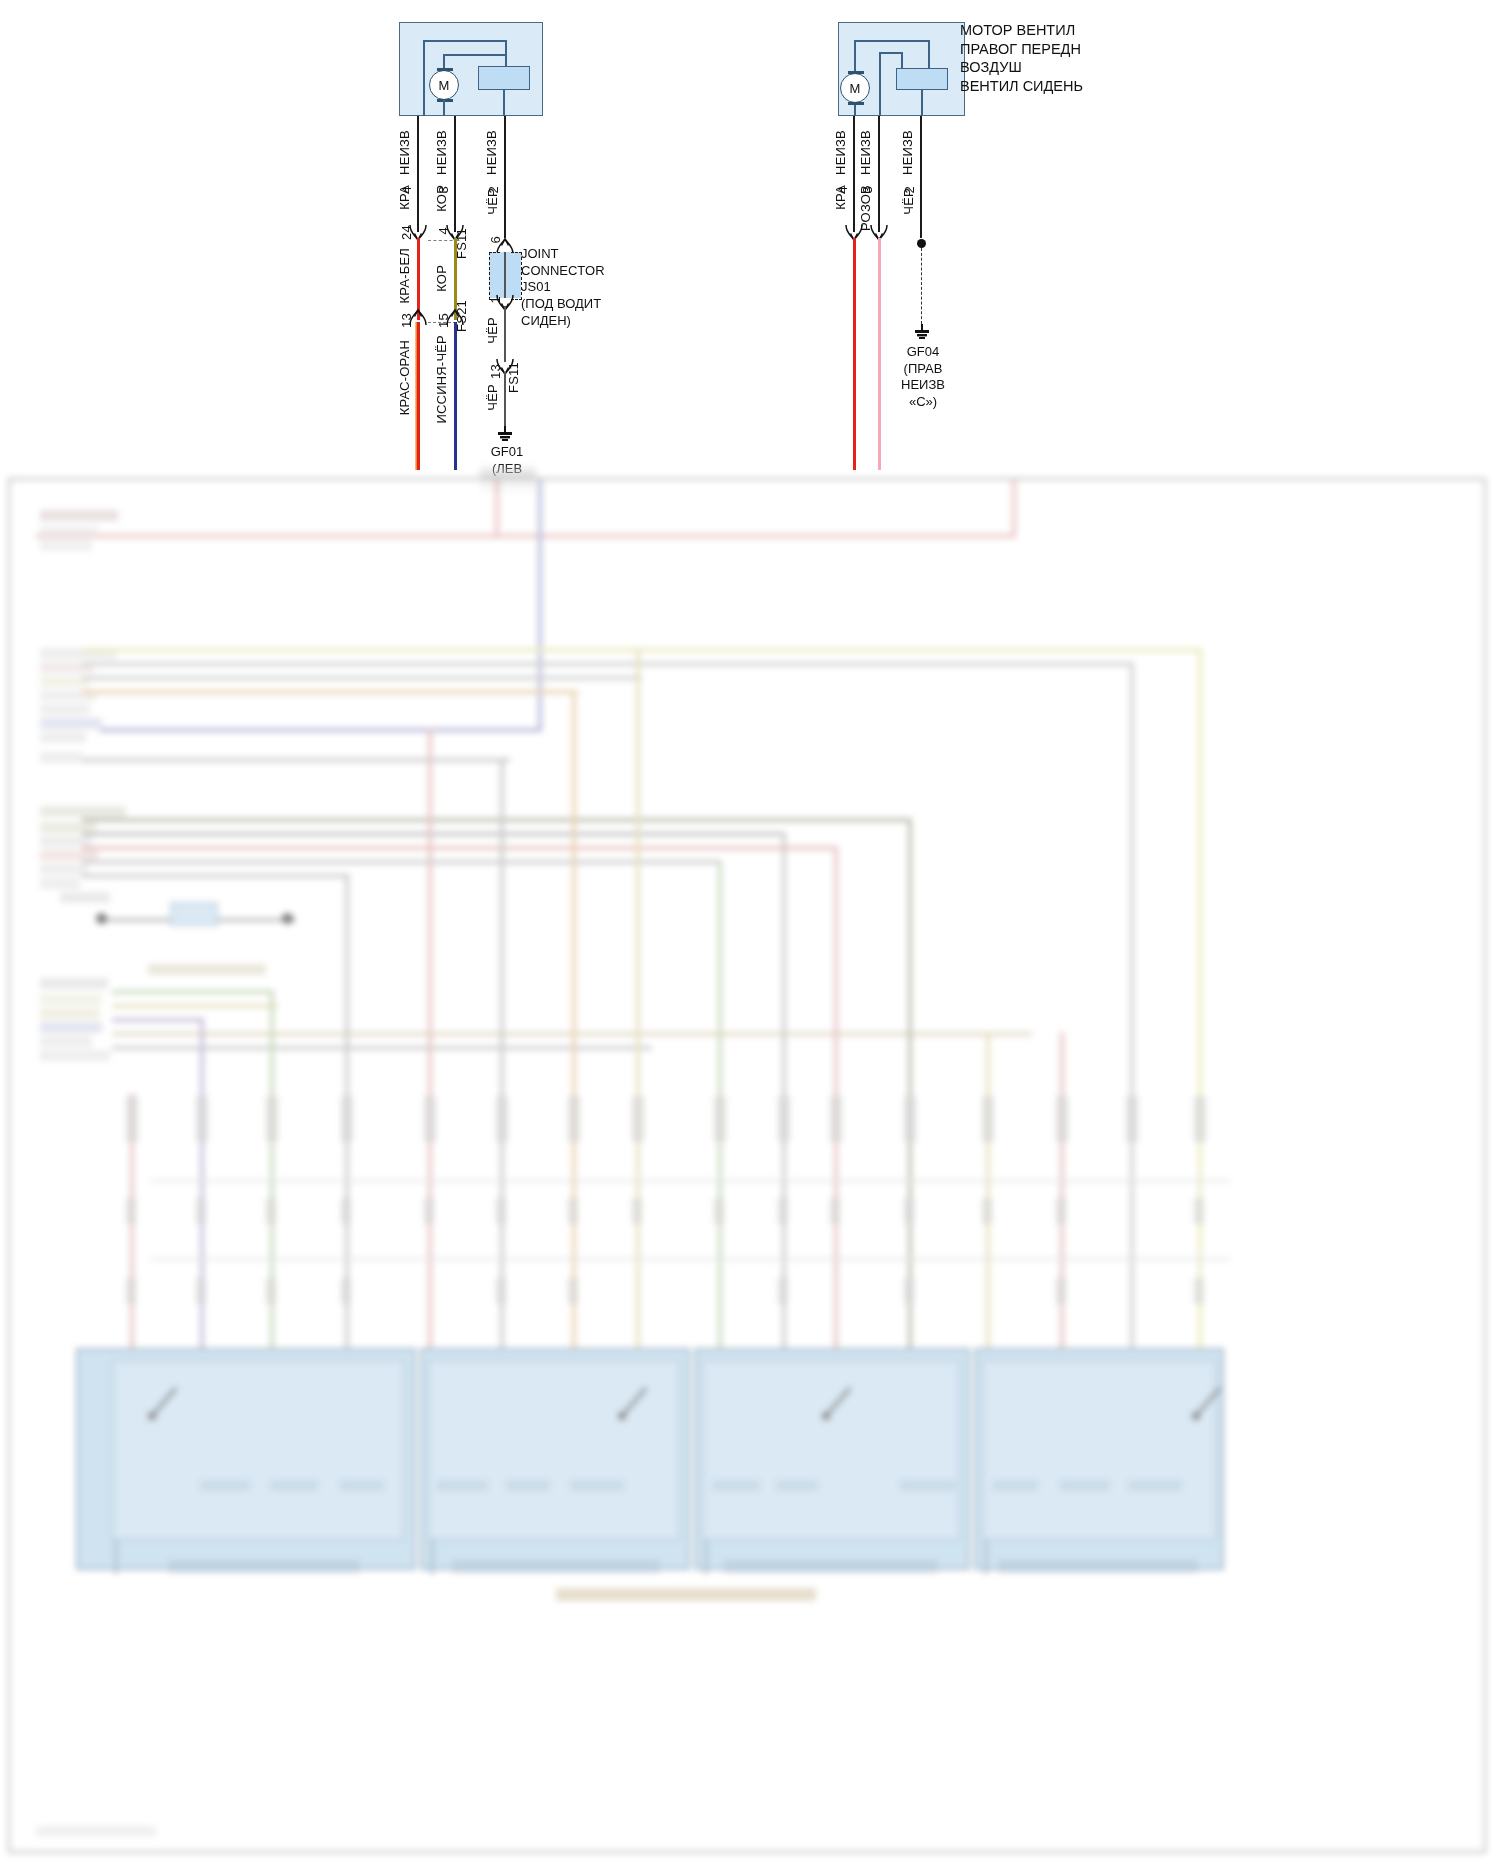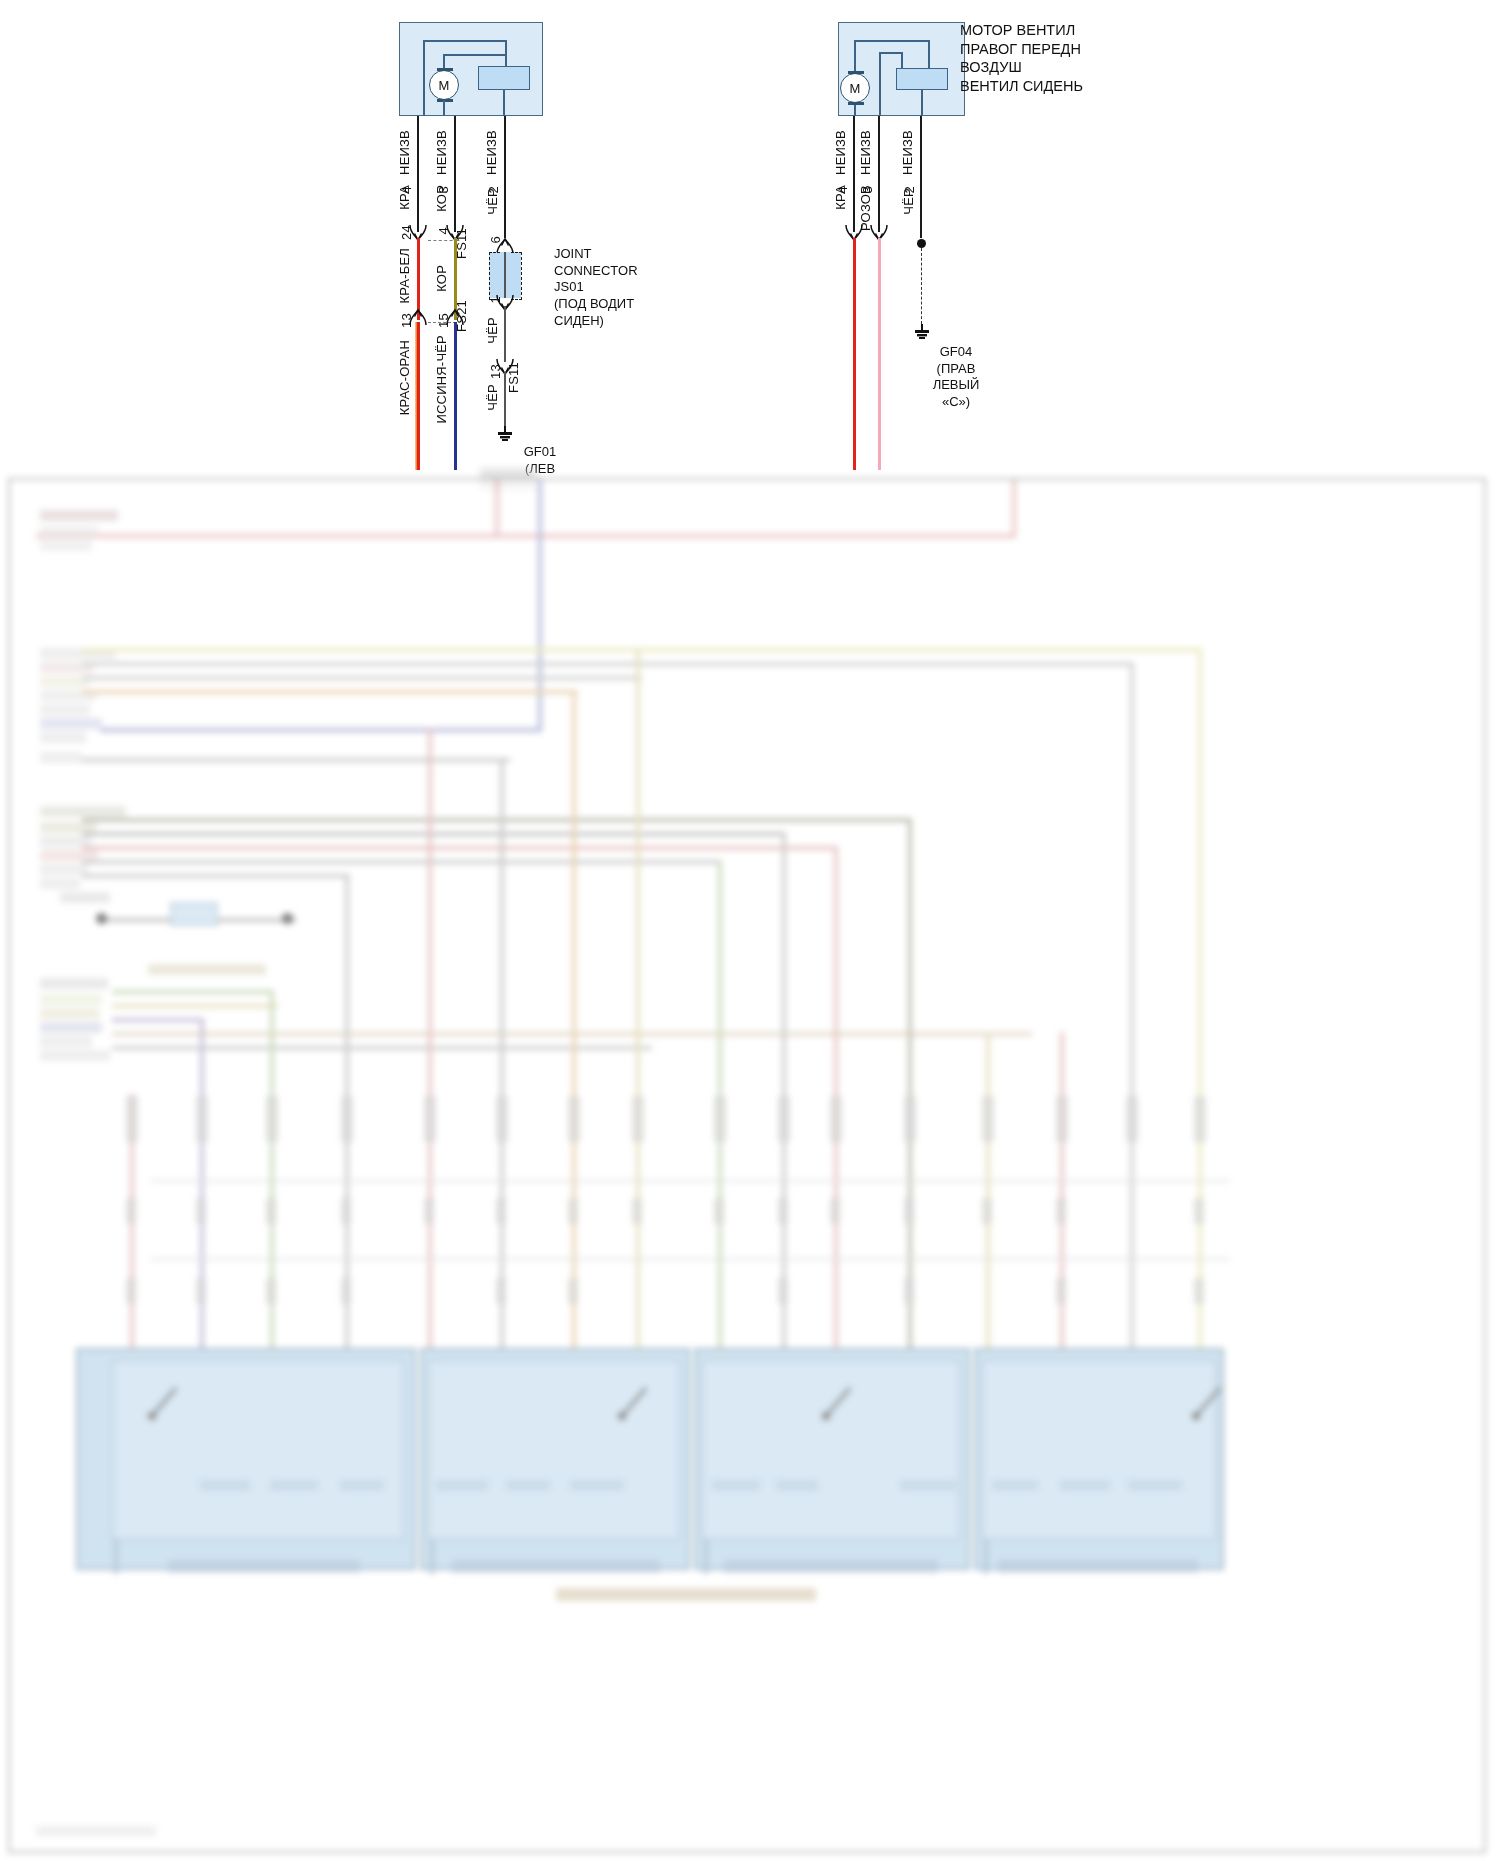--- a/index.html
+++ b/index.html
@@ -28,21 +28,21 @@
     color:#111;
     line-height:1;
   }
   .htext{
     position:absolute;
     white-space:pre;
     font-size:14.5px;
     color:#111;
     line-height:1.28;
   }
-  .htext.sm{font-size:13px;margin-left:33px;}
+  .htext.sm{font-size:13px;}
   .htext.ctr{text-align:center;}
 
   
   .compbox{
     position:absolute;
     background:#dbeaf7;
     border:1.6px solid #4b6a84;
     box-sizing:border-box;
   }
   .inner-rect{
@@ -297,21 +297,21 @@
   <div class="gnd" style="left:912px;top:324px;">
     <svg width="20" height="16" viewBox="0 0 20 16">
       <line x1="10" y1="0" x2="10" y2="6" stroke="#111" stroke-width="2"></line>
       <rect x="3" y="6" width="14" height="3" fill="#111"></rect>
       <rect x="5" y="10" width="10" height="2.4" fill="#111"></rect>
       <rect x="7" y="13" width="6" height="2" fill="#111"></rect>
     </svg>
   </div>
   <div class="htext sm ctr" style="left:880px;top:344px;width:86px;">GF04
 (ПРАВ
-ЛЕВЫЙ
+НЕИЗВ
 «C»)</div>
 
   <div id="lower">
     <div class="frame"></div>
 
     <div class="lbus" style="left:36px;top:64px;width:980px;background:#f0a0a0;"></div>
     <div class="lwire" style="left:1012px;top:10px;width:4px;height:58px;background:#f0a0a0;"></div>
     <div class="lwire" style="left:495px;top:10px;width:4px;height:58px;background:#f0a0a0;"></div>
 
     <div class="lwire" style="left:538px;top:10px;width:4px;height:250px;background:#8a93d6;"></div>

